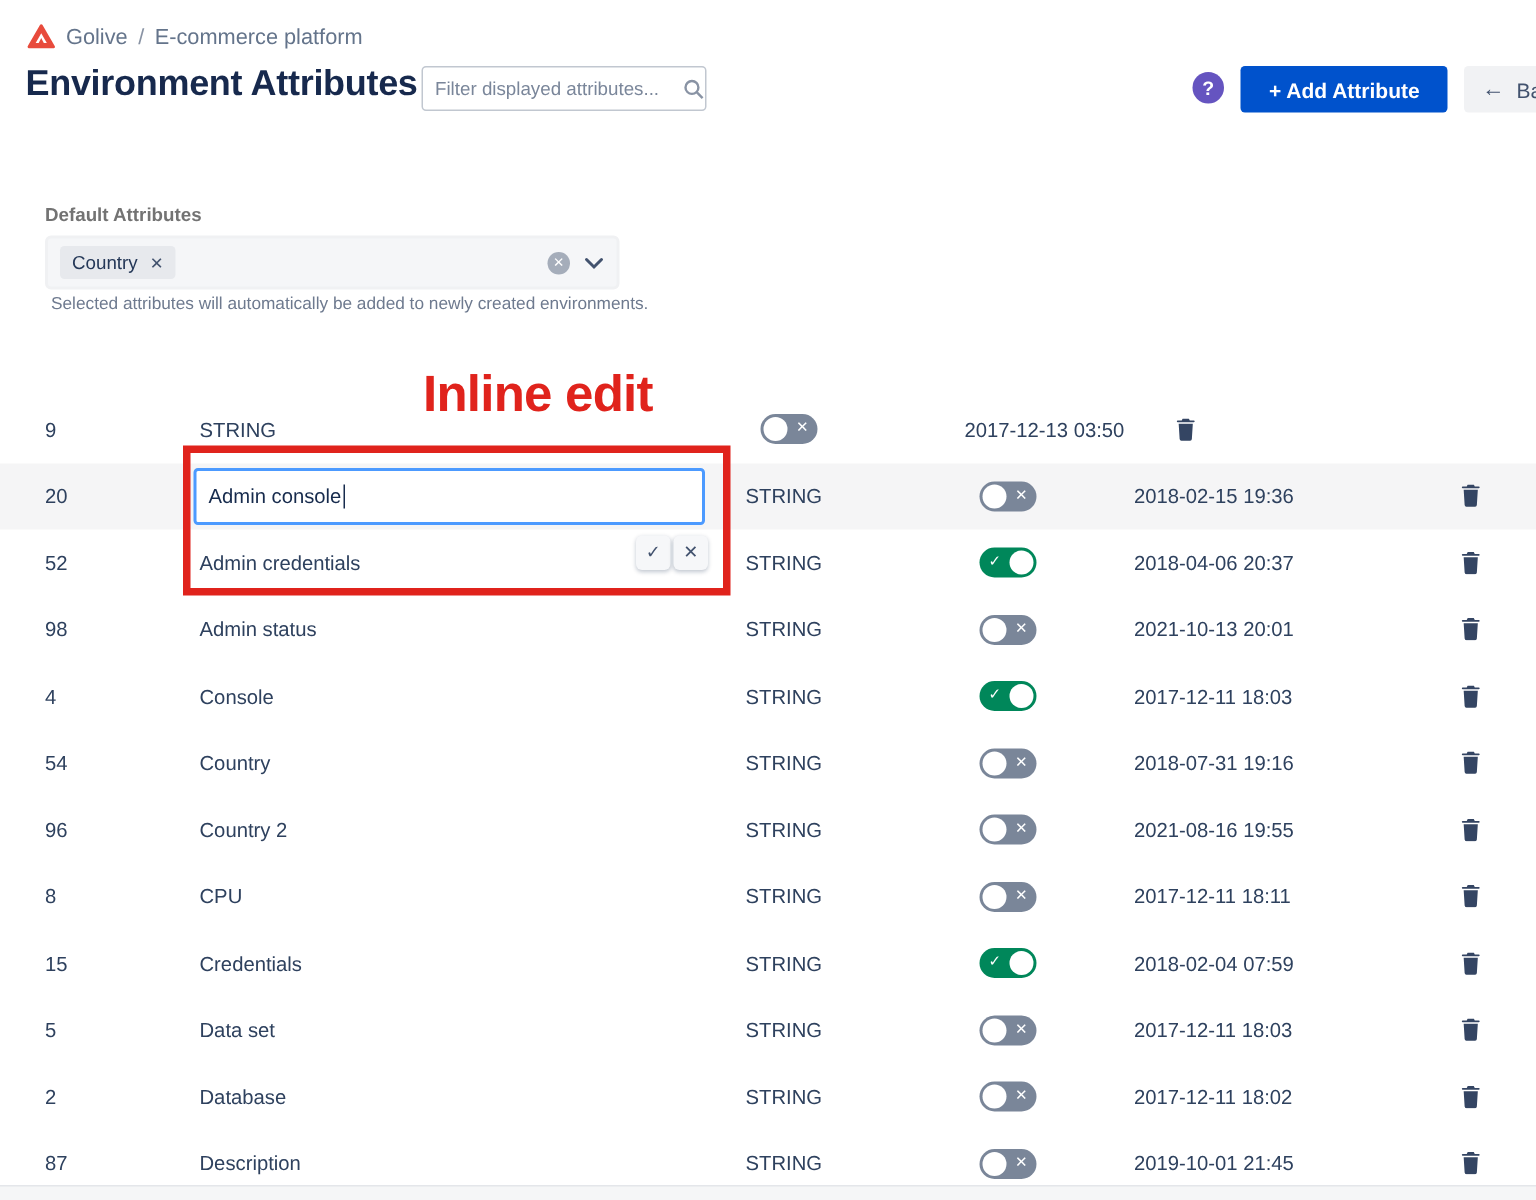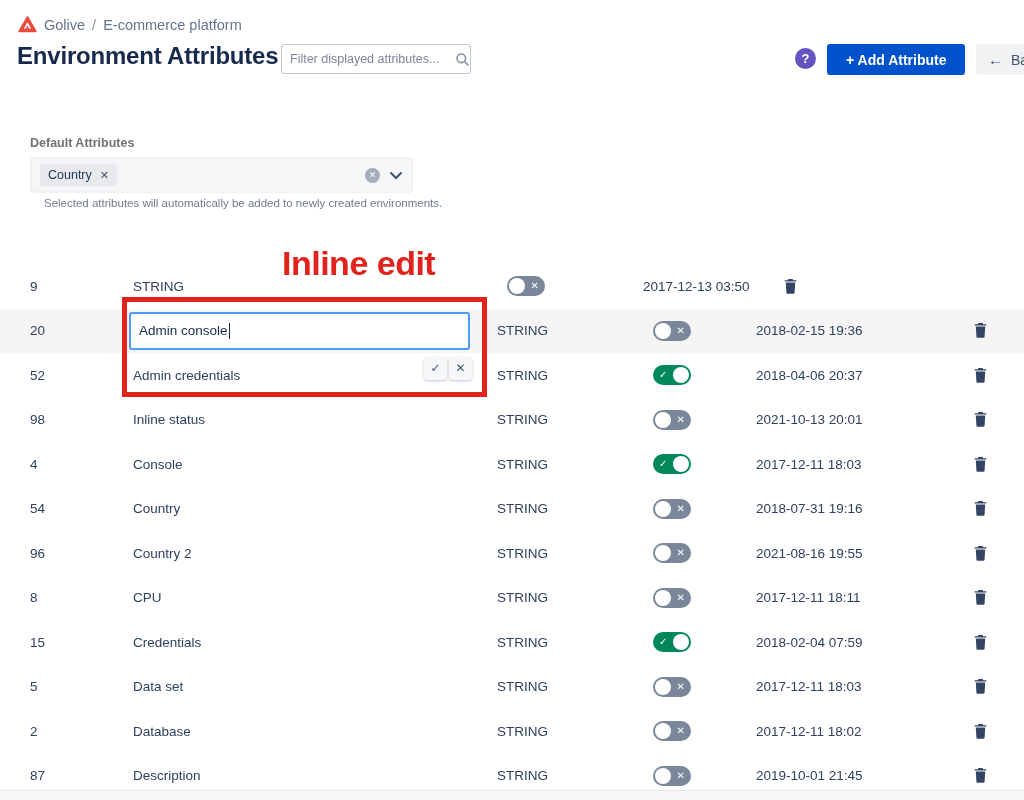--- a/index.html
+++ b/index.html
@@ -37,21 +37,21 @@
   
   .da-label { position:absolute; left:30px; top:136px; font-size:12.5px; font-weight:700; color:#737373; }
   .da-select { position:absolute; left:30px; top:157px; width:383px; height:36px; background:#f5f6f8;
     border:2px solid #f0f1f3; border-radius:4px; display:flex; align-items:center; padding:0 8px; cursor:pointer; }
   .chip { background:#e7e9ed; border-radius:3px; padding:4px 8px; font-size:12.5px; color:#253858;
     display:flex; align-items:center; gap:8px; }
   .chip .chip-x { font-size:11px; color:#42526e; cursor:pointer; }
   .da-select .right-icons { margin-left:auto; display:flex; align-items:center; gap:9px; }
   .clear-circle { width:15px; height:15px; border-radius:50%; background:#a5adba; color:#fff;
     font-size:9px; display:flex; align-items:center; justify-content:center; cursor:pointer; }
-  .da-helper { position:absolute; left:44px; top:197px; font-size:11.5px; color:#6e7a8f; }
+  .da-helper { position:absolute; left:34px; top:197px; font-size:11.5px; color:#6e7a8f; }
 
   
   .tbl-header { position:absolute; left:0; top:233px; width:1024px; height:31px;
     display:grid; grid-template-columns:103px 364px 146px 113px 190px 1fr; padding-left:30px;
     align-items:center; font-size:13px; font-weight:700; color:#6b778c;
     border-bottom:1px solid #dfe1e6; }
   .th-key { display:flex; align-items:center; gap:6px; }
   .rows { position:absolute; left:0; top:264px; width:1024px; }
   .row { width:1024px; height:44.5px; display:grid; grid-template-columns:103px 364px 146px 113px 190px 1fr;
     padding-left:30px; align-items:center; font-size:13.5px; color:#2e415e; position:relative; }
@@ -215,21 +215,21 @@
           <svg width="13" height="15" viewBox="0 0 12 14" fill="#344563">
             <path d="M4.1 0 h3.8 l.6 1.2 H11 a.55.55 0 0 1 0 1.1 H1 A.55.55 0 0 1 1 1.2 h2.5 Z"></path>
             <path d="M1.6 3.2 h8.8 l-.6 9.6 a1.1 1.1 0 0 1 -1.1 1 H3.3 a1.1 1.1 0 0 1 -1.1 -1 Z"></path>
           </svg>
         </span>
       </button>
     </span>
   </div>
       <div class="row">
     <span class="cell-id">98</span>
-    <span class="cell-key">Inline status</span>
+    <span class="cell-key">Admin status</span>
     <span class="cell-type">STRING</span>
     <span class="cell-secured">
           <span class="toggle off">
             <span class="knob"></span>
             <span class="mark">✕</span>
           </span>
         </span>
     <span class="cell-created">2021-10-13 20:01</span>
     <span class="cell-actions">
       <button class="trash-btn">

